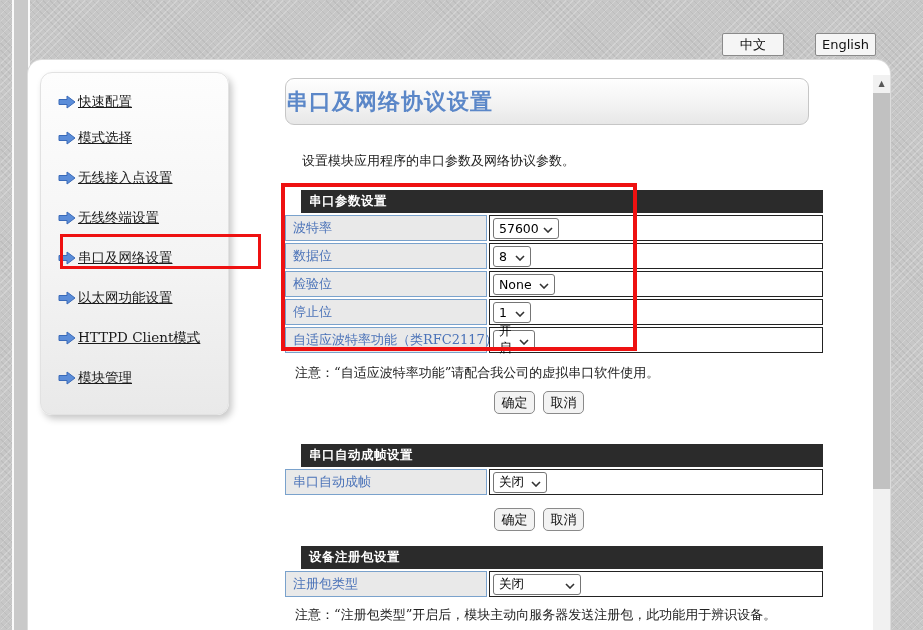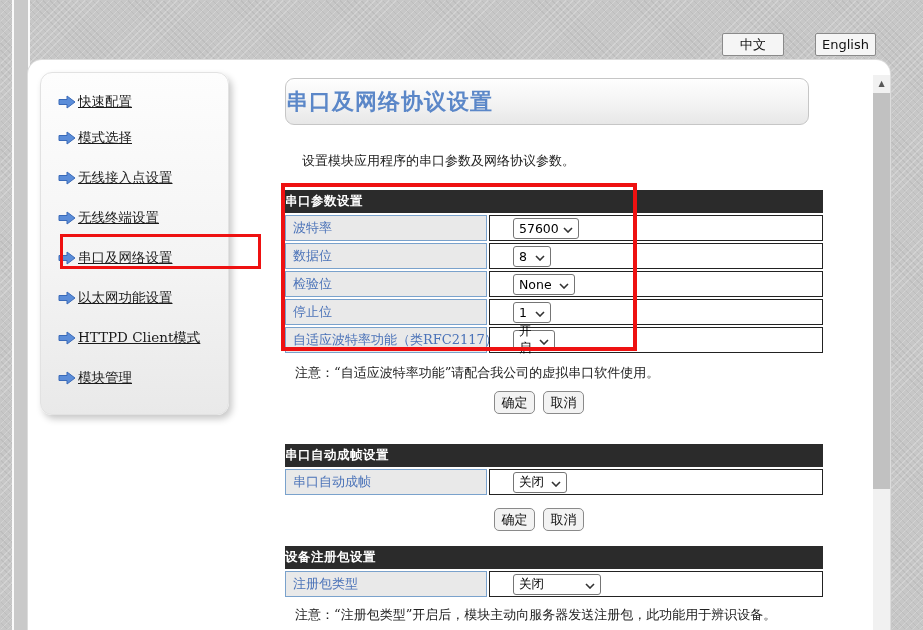--- a/index.html
+++ b/index.html
@@ -59,40 +59,40 @@
     font-family:Liberation Serif, serif;
     font-size:22px;font-weight:bold;color:#5b87c8;letter-spacing:1px;
   }
   .desc{
     position:absolute;left:302px;top:152px;font-size:13px;color:#222;
   }
   
   .tbl{position:absolute;width:538px;display:flex;flex-direction:column;gap:2px;}
   .tbl-header{
     height:23px;background:#2b2b2b;color:#ffffff;font-weight:bold;font-size:12.5px;
-    display:flex;align-items:center;box-sizing:border-box;
+    display:flex;align-items:center;padding-left:8px;box-sizing:border-box;
     letter-spacing:.5px;
+    margin-left:16px;
   }
   .tbl-row{display:flex;gap:2px;}
   .cell-label{
     width:202px;height:26px;box-sizing:border-box;
     background:#e9e9e9;border:1px solid #7aa2cc;
     display:flex;align-items:center;padding-left:7px;
     font-size:13px;font-weight:normal;color:#4a72b8;white-space:nowrap;
   }
   .cell-value{
     flex:1;height:26px;box-sizing:border-box;background:#fff;border:1px solid #222;
     display:flex;align-items:center;padding-left:3px;
   }
   .select{
     height:21px;box-sizing:border-box;background:#fff;border:1px solid #757575;border-radius:3px;
     display:inline-flex;align-items:center;justify-content:space-between;
     padding:0 5px;font-family:"DejaVu Sans", sans-serif;font-size:12.5px;color:#000;
     cursor:pointer;
-    margin-left:20px;
   }
   .note{position:absolute;font-size:13px;color:#222;white-space:nowrap;}
   .btn{
     position:absolute;height:23px;width:41px;
     background:#f3f3f3;border:1px solid #8a8a8a;border-radius:5px;
     font-family:"DejaVu Sans", sans-serif;font-size:13px;color:#111;
     display:flex;align-items:center;justify-content:center;cursor:pointer;
   }
   
   .red-rect{position:absolute;border:4px solid #ee1111;box-sizing:border-box;pointer-events:none;}

